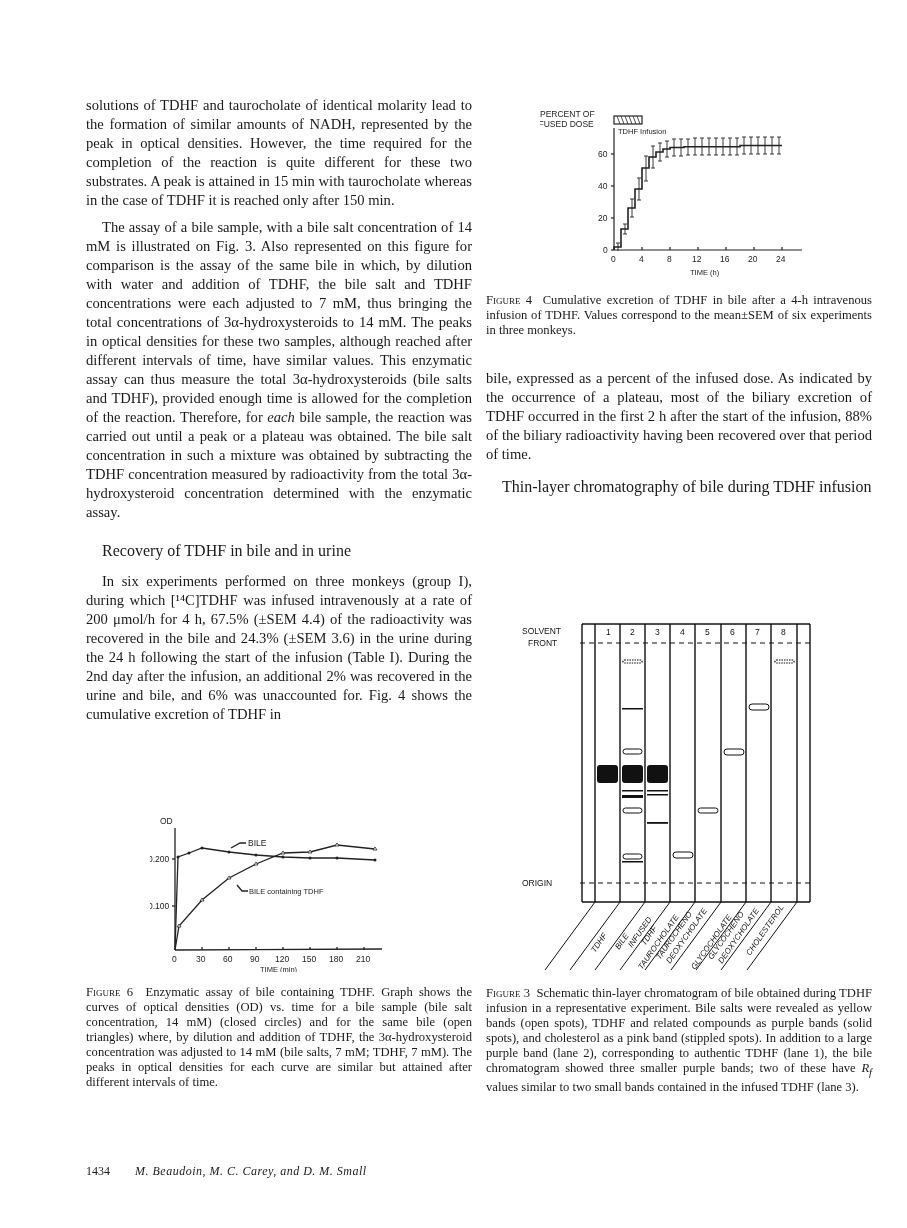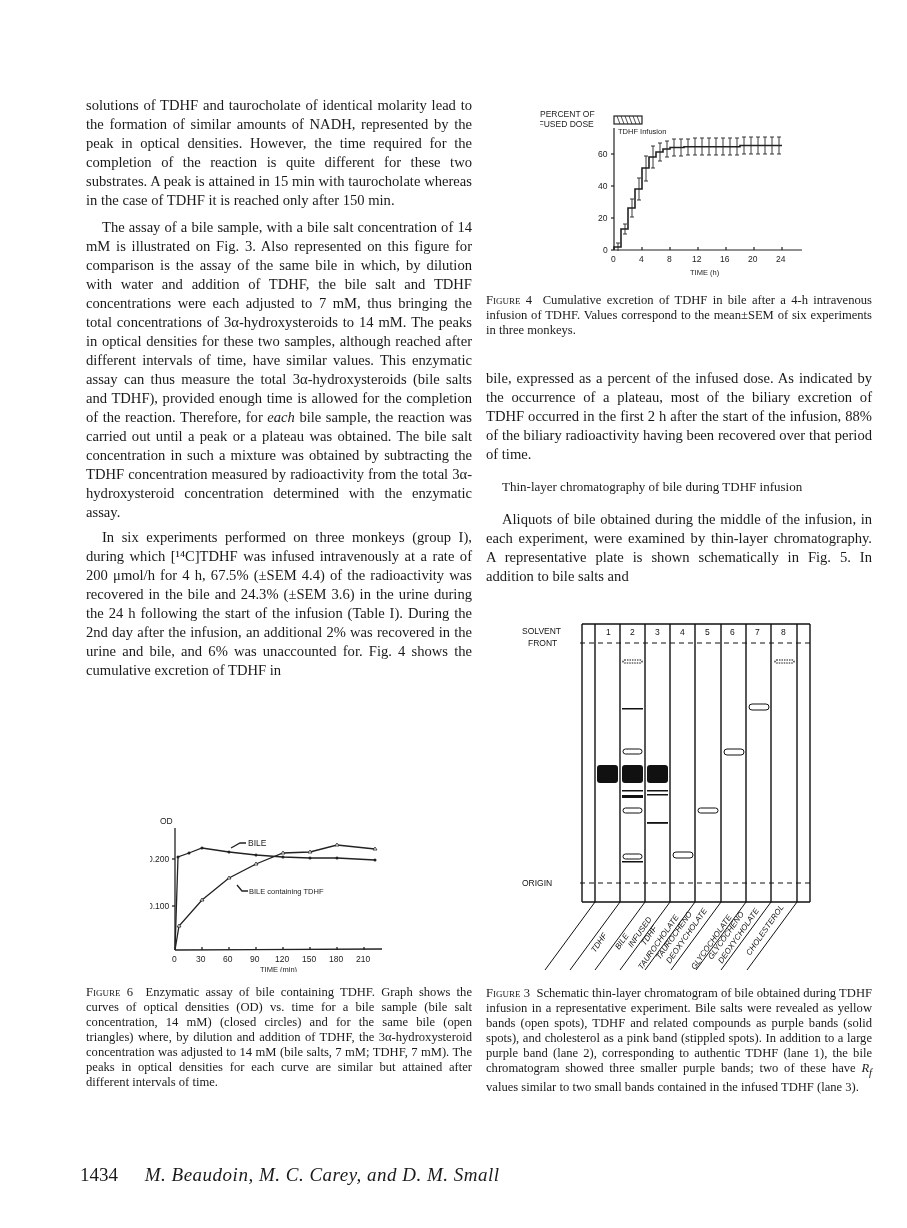--- a/index.html
+++ b/index.html
@@ -2,34 +2,35 @@
 <html><head>
 <meta charset="utf-8">
 <style>
   html, body { margin: 0; padding: 0; background: #fff; }
   body { width: 907px; height: 1228px; position: relative; overflow: hidden;
          font-family: "Liberation Serif", "DejaVu Serif", serif; color: #1a1a1a; }
   .col { position: absolute; width: 386px; font-size: 14.6px; line-height: 19px; text-align: justify; }
   .col p { margin: 0; text-indent: 16px; }
   .col p.noindent { text-indent: 0; }
   .col p + p { margin-top: 6px; }
-  h2.sec { font-weight: normal; font-size: 13px; line-height: 22px; margin: 0 0 0 16px; text-align: left; }
+  h2.sec { font-weight: normal; font-size: 16px; line-height: 22px; margin: 0 0 0 16px; text-align: left; }
   .caption { position: absolute; font-size: 12.6px; line-height: 15px; text-align: justify; width: 386px; }
   .sc { font-variant: small-caps; }
-  .footer { position: absolute; left: 80px; top: 1164px; font-size: 19px; }
+  .footer { position: absolute; left: 86px; top: 1164px; font-size: 12px; }
   .footer .pg { margin-right: 22px; }
   .footer .auth { font-style: italic; letter-spacing: 0.5px; }
   svg text { font-family: "Liberation Sans", "DejaVu Sans", sans-serif; }
 </style>
 </head>
 <body>
 
 <div class="col" style="left:86px; top:96px;">
   <p class="noindent">solutions of TDHF and taurocholate of identical molarity lead to the formation of similar amounts of NADH, represented by the peak in optical densities. However, the time required for the completion of the reaction is quite different for these two substrates. A peak is attained in 15 min with taurocholate whereas in the case of TDHF it is reached only after 150 min.</p>
   <p style="margin-top:8px;"><span>The assay of a bile sample, with a bile salt concentration of 14 mM is illustrated on Fig. 3. Also represented on this figure for comparison is the assay of the same bile in which, by dilution with water and addition of TDHF, the bile salt and TDHF concentrations were each adjusted to 7 mM, thus bringing the total concentrations of 3α-hydroxysteroids to 14 mM. The peaks in optical densities for these two samples, although reached after different intervals of time, have similar values. This enzymatic assay can thus measure the total 3α-hydroxysteroids (bile salts and TDHF), provided enough time is allowed for the completion of the reaction. Therefore, for </span><em>each</em><span> bile sample, the reaction was carried out until a peak or a plateau was obtained. The bile salt concentration in such a mixture was obtained by subtracting the TDHF concentration measured by radioactivity from the total 3α-hydroxysteroid concentration determined with the enzymatic assay.</span></p>
+  <h2 class="sec" style="margin-top:18px;margin-bottom:10px;">Recovery of TDHF in bile and in urine</h2>
   <p>In six experiments performed on three monkeys (group I), during which [¹⁴C]TDHF was infused intravenously at a rate of 200 μmol/h for 4 h, 67.5% (±SEM 4.4) of the radioactivity was recovered in the bile and 24.3% (±SEM 3.6) in the urine during the 24 h following the start of the infusion (Table I). During the 2nd day after the infusion, an additional 2% was recovered in the urine and bile, and 6% was unaccounted for. Fig. 4 shows the cumulative excretion of TDHF in</p>
 </div>
 
 <svg style="position:absolute; left:150px; top:812px;" width="240" height="160" viewBox="0 0 240 160">
   <g stroke="#222" fill="none" stroke-width="1.3">
     <line x1="25" y1="16" x2="25" y2="138"></line>
     <line x1="25" y1="138" x2="232" y2="137"></line>
     <line x1="22" y1="47" x2="25" y2="47"></line>
     <line x1="22" y1="94" x2="25" y2="94"></line>
 
@@ -164,21 +165,20 @@
 </svg>
 
 <div class="caption" style="left:486px; top:293px;">
   <span class="sc">Figure 4</span>&nbsp;
   <span>Cumulative excretion of TDHF in bile after a 4-h intravenous infusion of TDHF. Values correspond to the mean±SEM of six experiments in three monkeys.</span>
 </div>
 
 <div class="col" style="left:486px; top:369px;">
   <p class="noindent">bile, expressed as a percent of the infused dose. As indicated by the occurrence of a plateau, most of the biliary excretion of TDHF occurred in the first 2 h after the start of the infusion, 88% of the biliary radioactivity having been recovered over that period of time.</p>
   <h2 class="sec" style="margin-top:12px;margin-bottom:12px;">Thin-layer chromatography of bile during TDHF infusion</h2>
-  <p>Aliquots of bile obtained during the middle of the infusion, in each experiment, were examined by thin-layer chromatography. A representative plate is shown schematically in Fig. 5. In addition to bile salts and</p>
 </div>
 
 <svg style="position:absolute; left:500px; top:618px;" width="330" height="360" viewBox="0 0 330 360">
   <g stroke="#111" fill="none" stroke-width="1.4">
 
     <line x1="82" y1="6" x2="310" y2="6"></line>
     <line x1="82" y1="6" x2="82" y2="284"></line>
     <line x1="82" y1="284" x2="310" y2="284"></line>
     <line x1="310" y1="6" x2="310" y2="284"></line>
 

